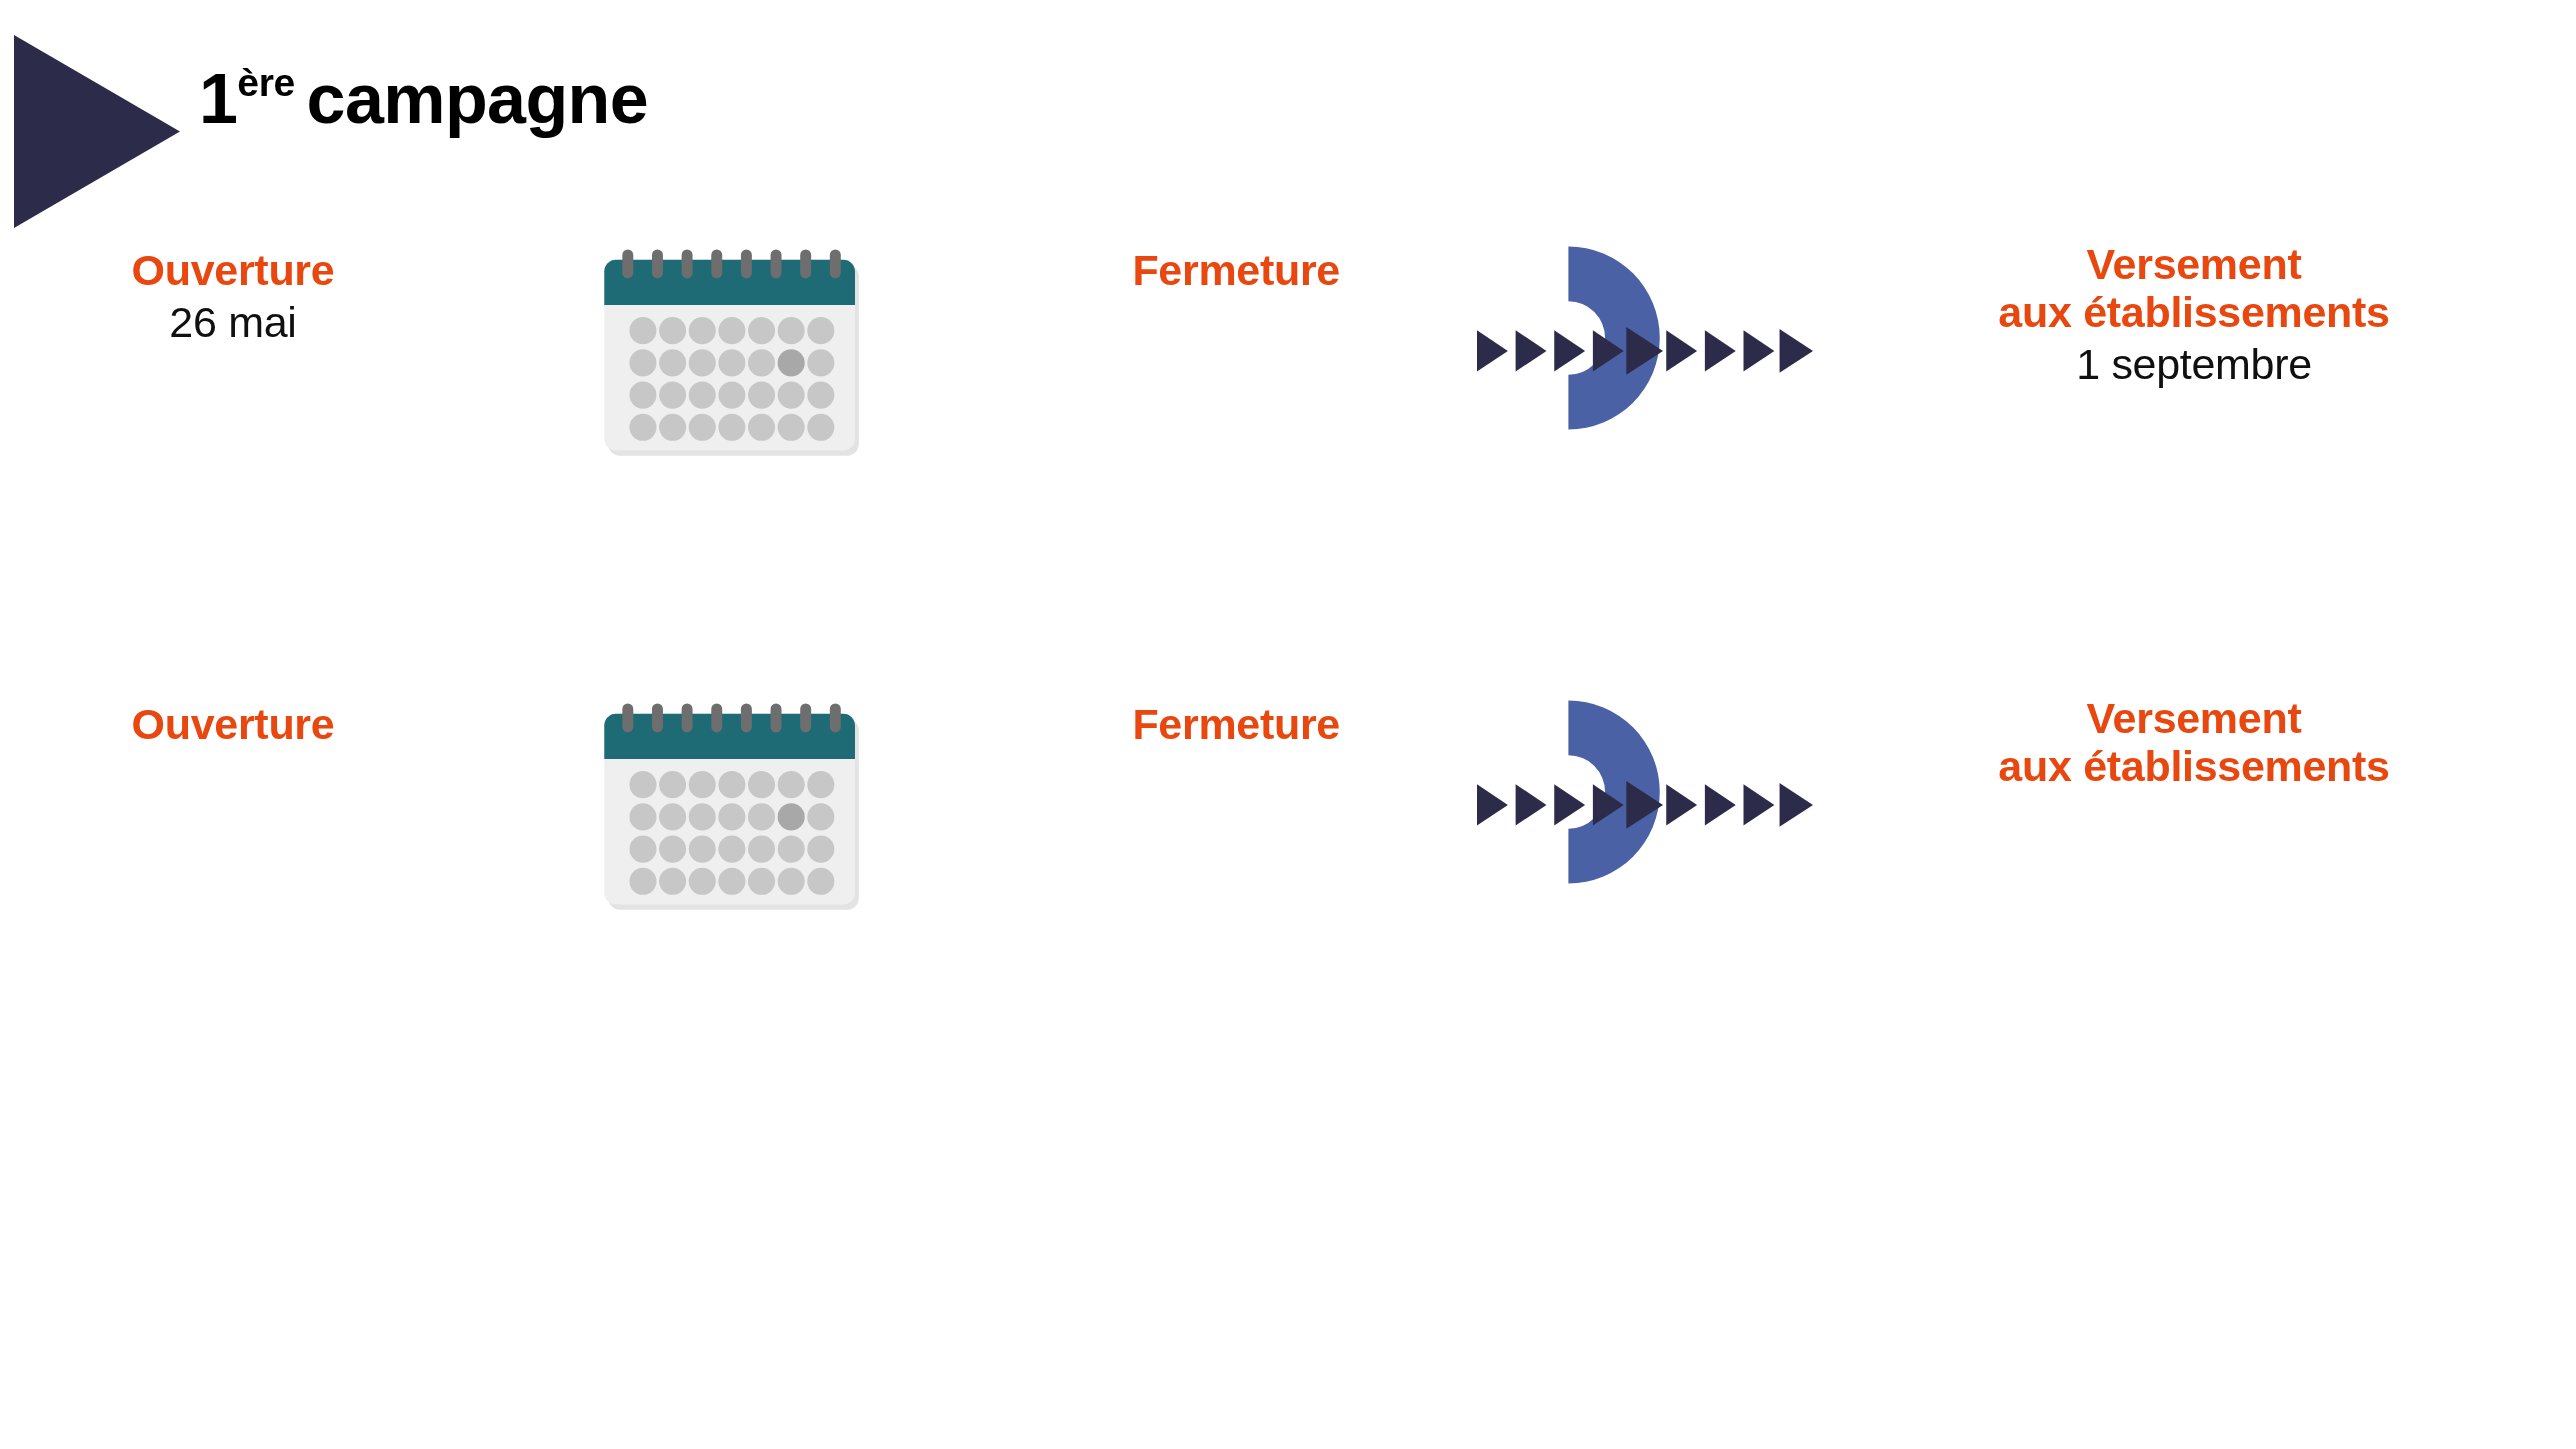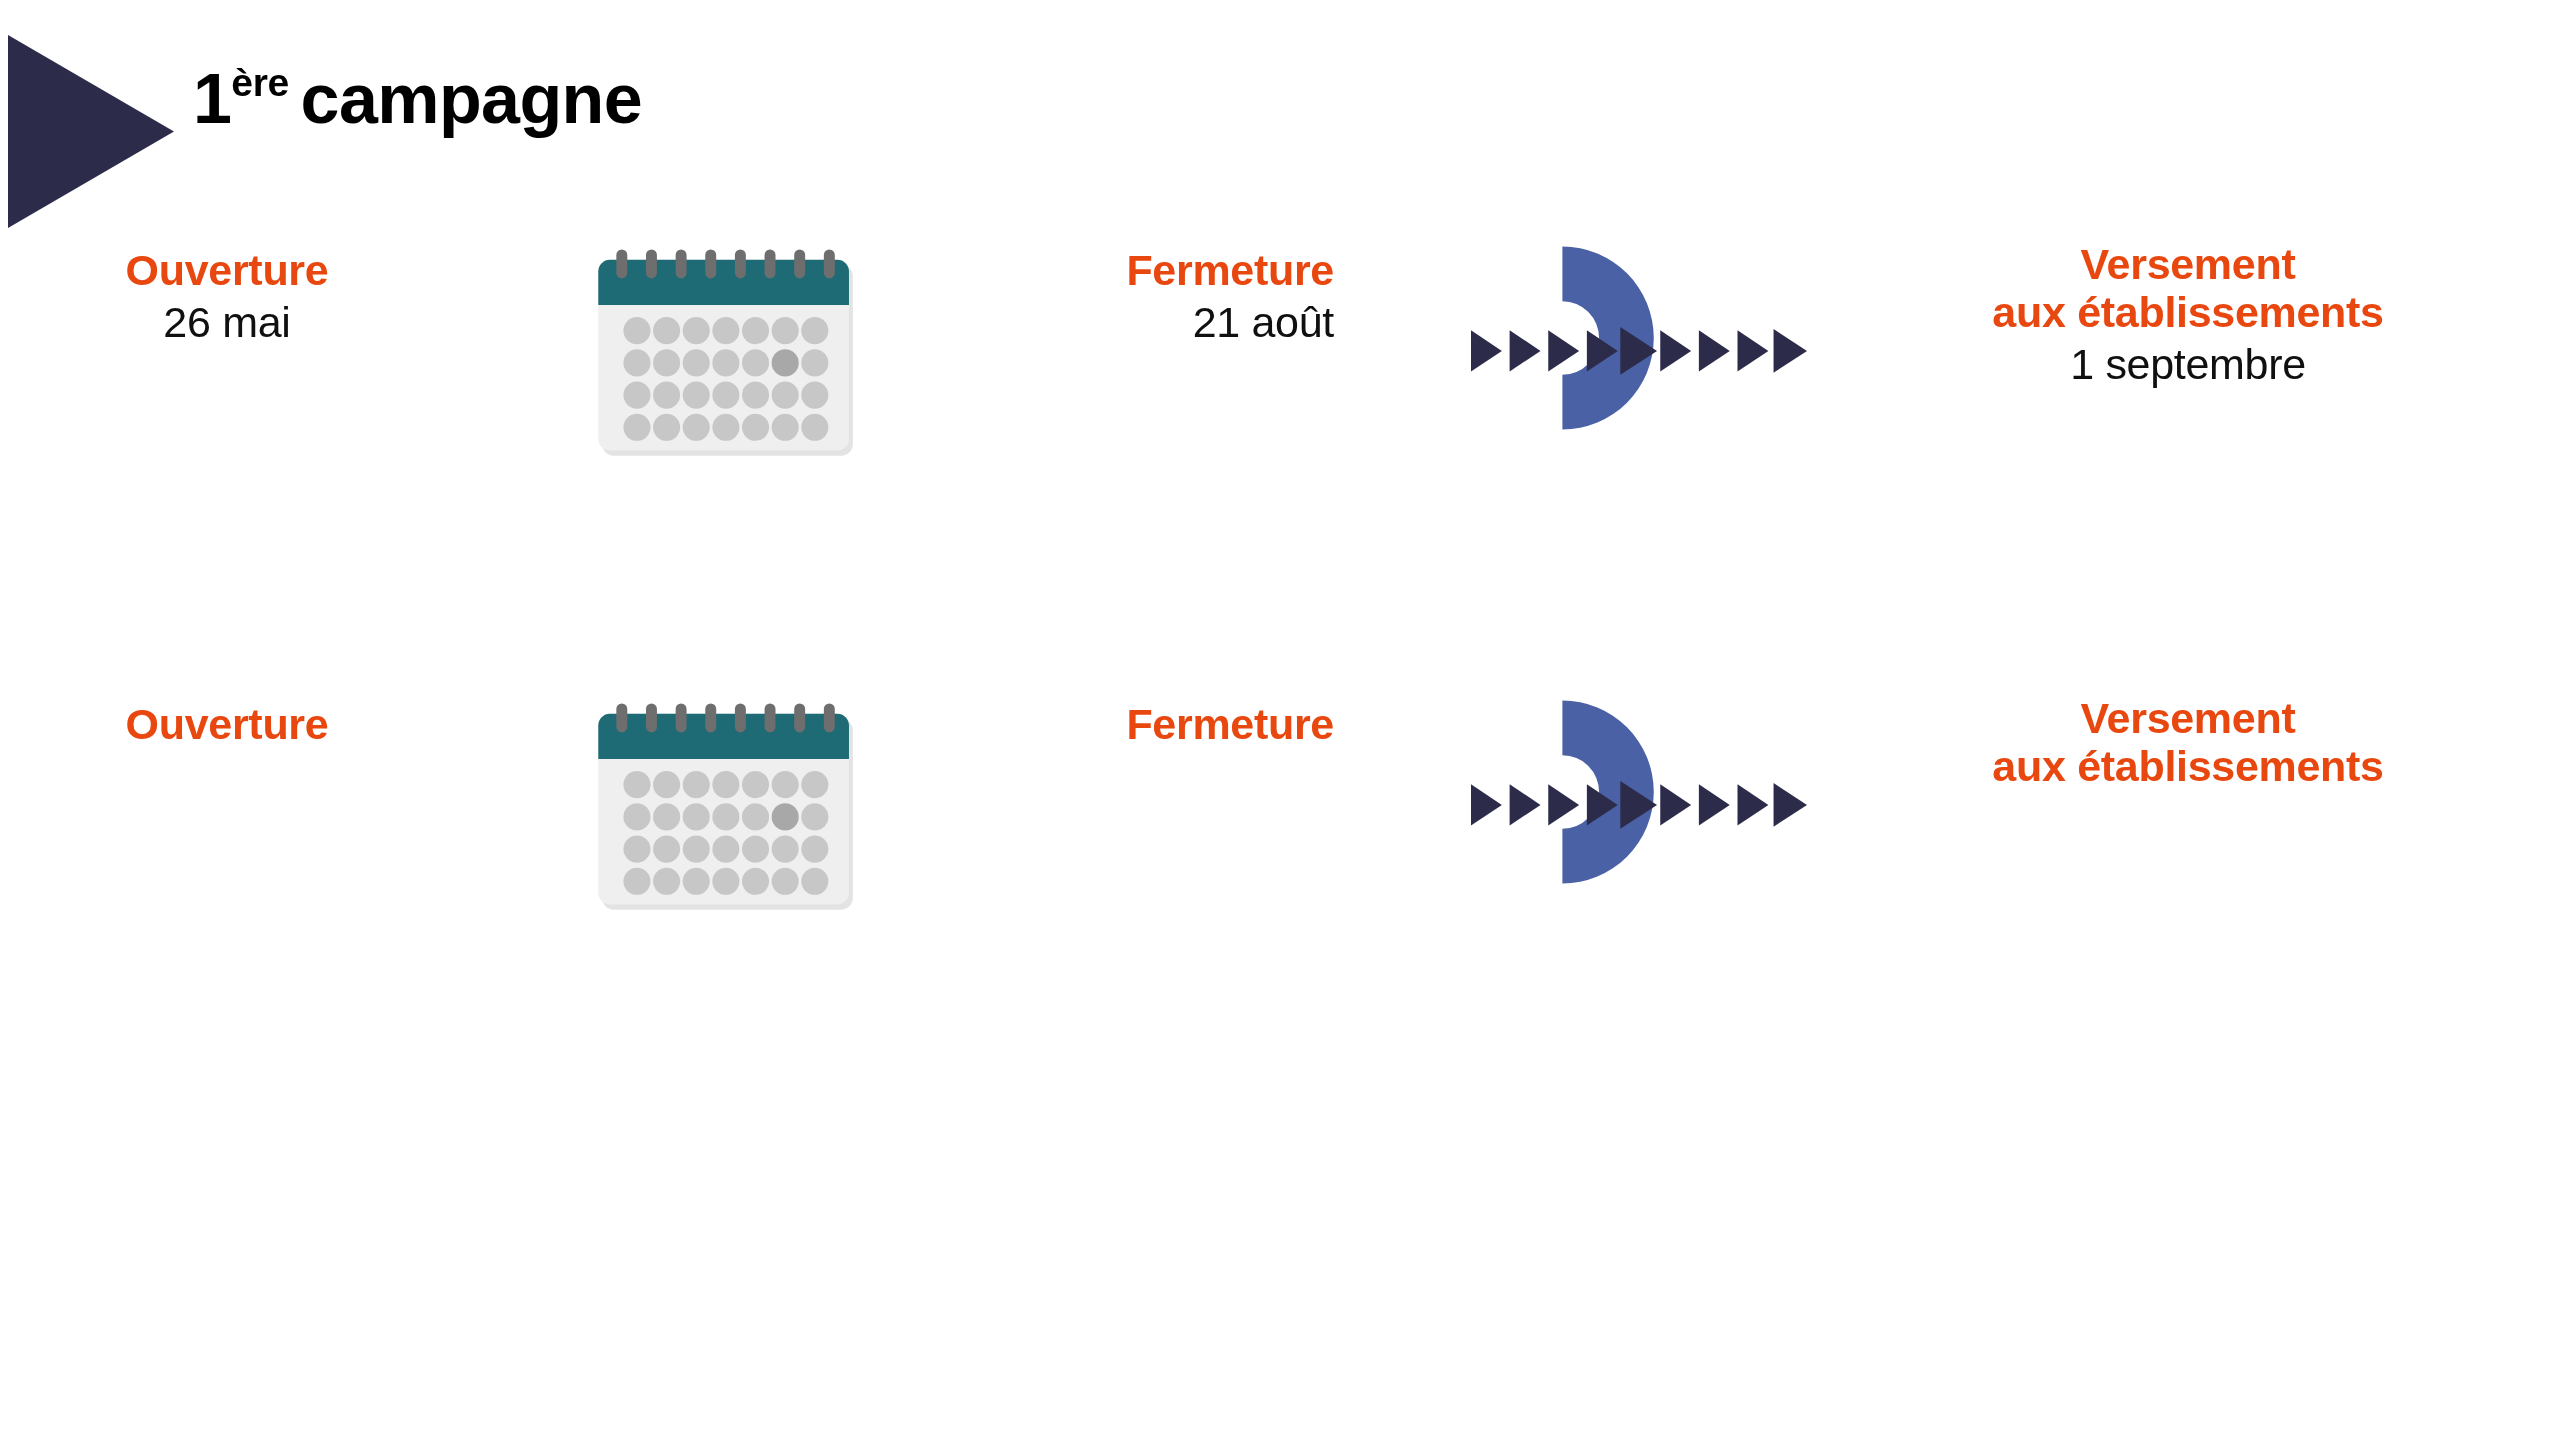--- a/index.html
+++ b/index.html
@@ -17,21 +17,21 @@
   }
 
   .stage {
     position: relative;
     width: 2576px;
     height: 1449px;
     background: #ffffff;
   }
 
   
-  .section { position: absolute; left: 8px; width: 2108px; }
+  .section { position: absolute; left: 14px; width: 2108px; }
   #section-1 { top: 0; }
   #section-2 { top: 686px; }
 
   
   .heading-row {
     position: relative;
     height: 232px;
   }
   .arrow-marker {
     position: absolute;
@@ -195,21 +195,20 @@
             <circle cx="200" cy="278" r="21"></circle>
               <circle cx="246" cy="278" r="21"></circle>
               <circle cx="292" cy="278" r="21"></circle>
             <circle cx="338" cy="278" r="21"></circle>
           </g>
         </svg>
       </div>
 
       <div class="step-text pos-fermeture">
         <span class="step-title">Fermeture</span>
-        <span class="step-sub">21 août</span>
       </div>
 
       <div class="arrow-burst">
         <svg width="361" height="206" viewBox="0 0 560 320" xmlns="http://www.w3.org/2000/svg">
 
           <path d="M168 18 a142 142 0 0 1 0 284 v-85 a57 57 0 0 0 0 -114 z" fill="#4B61A6"></path>
 
           <g fill="#2C2C4A">
             <polygon points="26,148 26,212 74,180"></polygon>
             <polygon points="86,148 86,212 134,180"></polygon>

